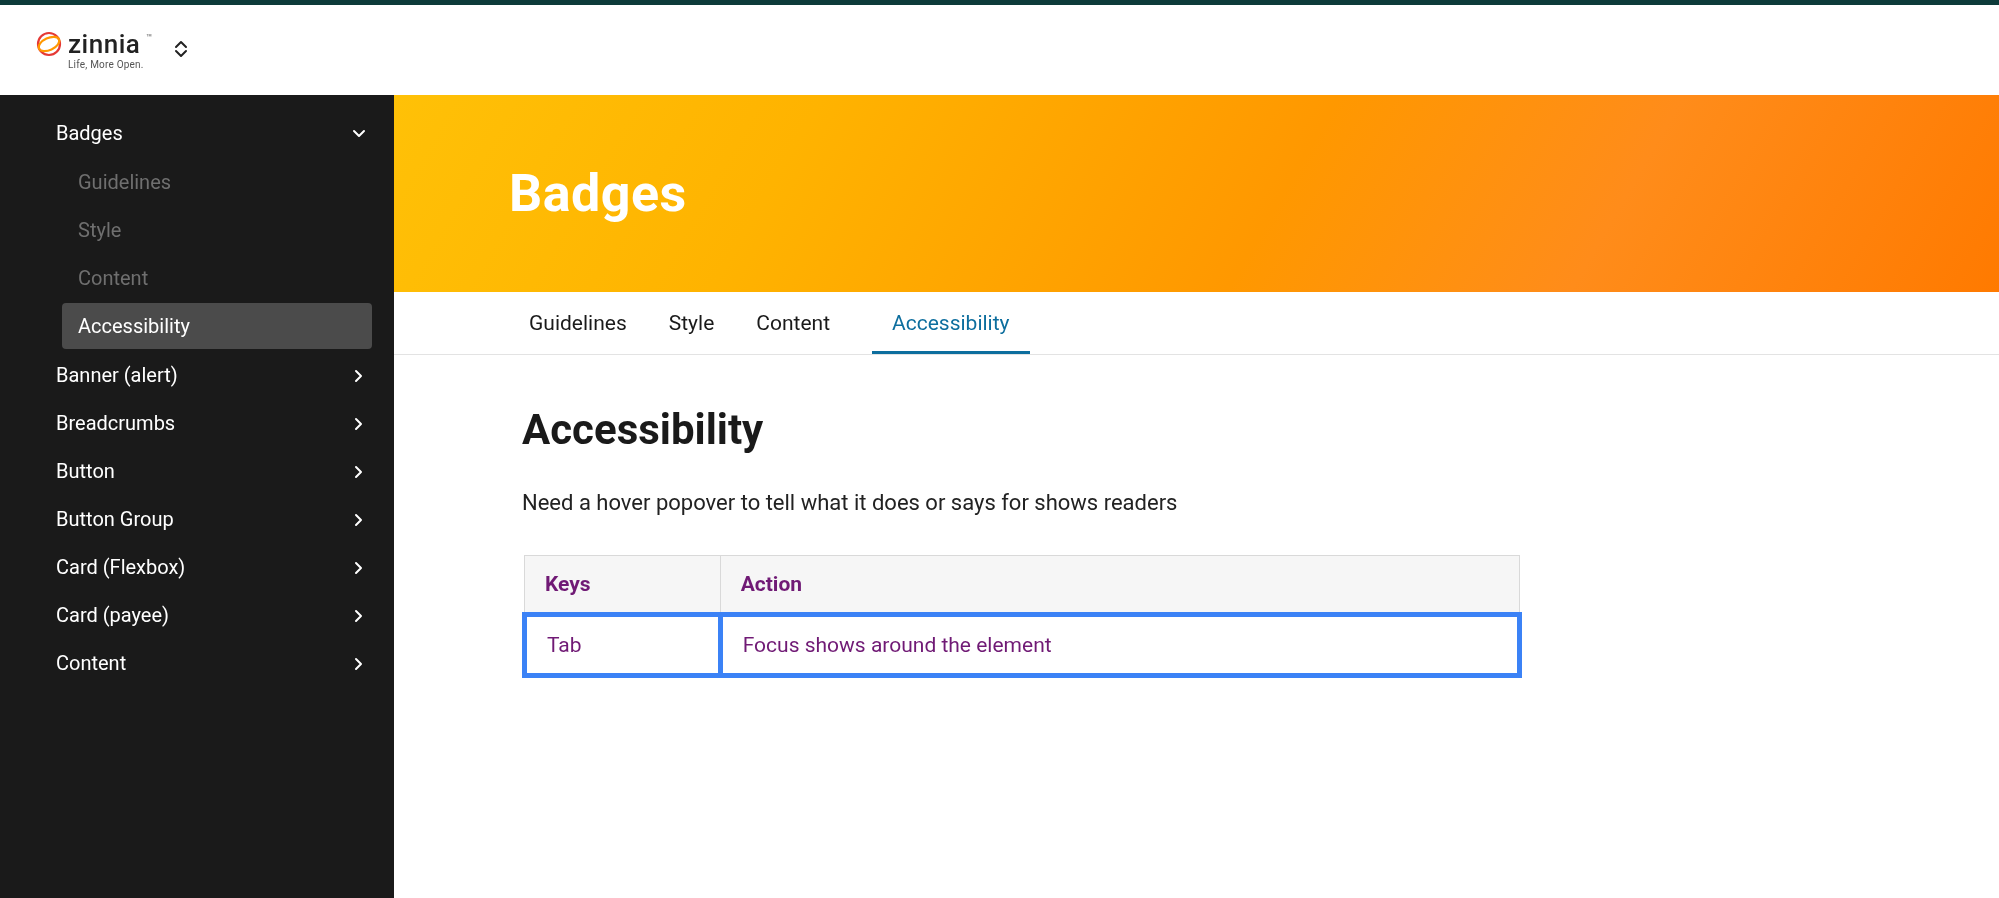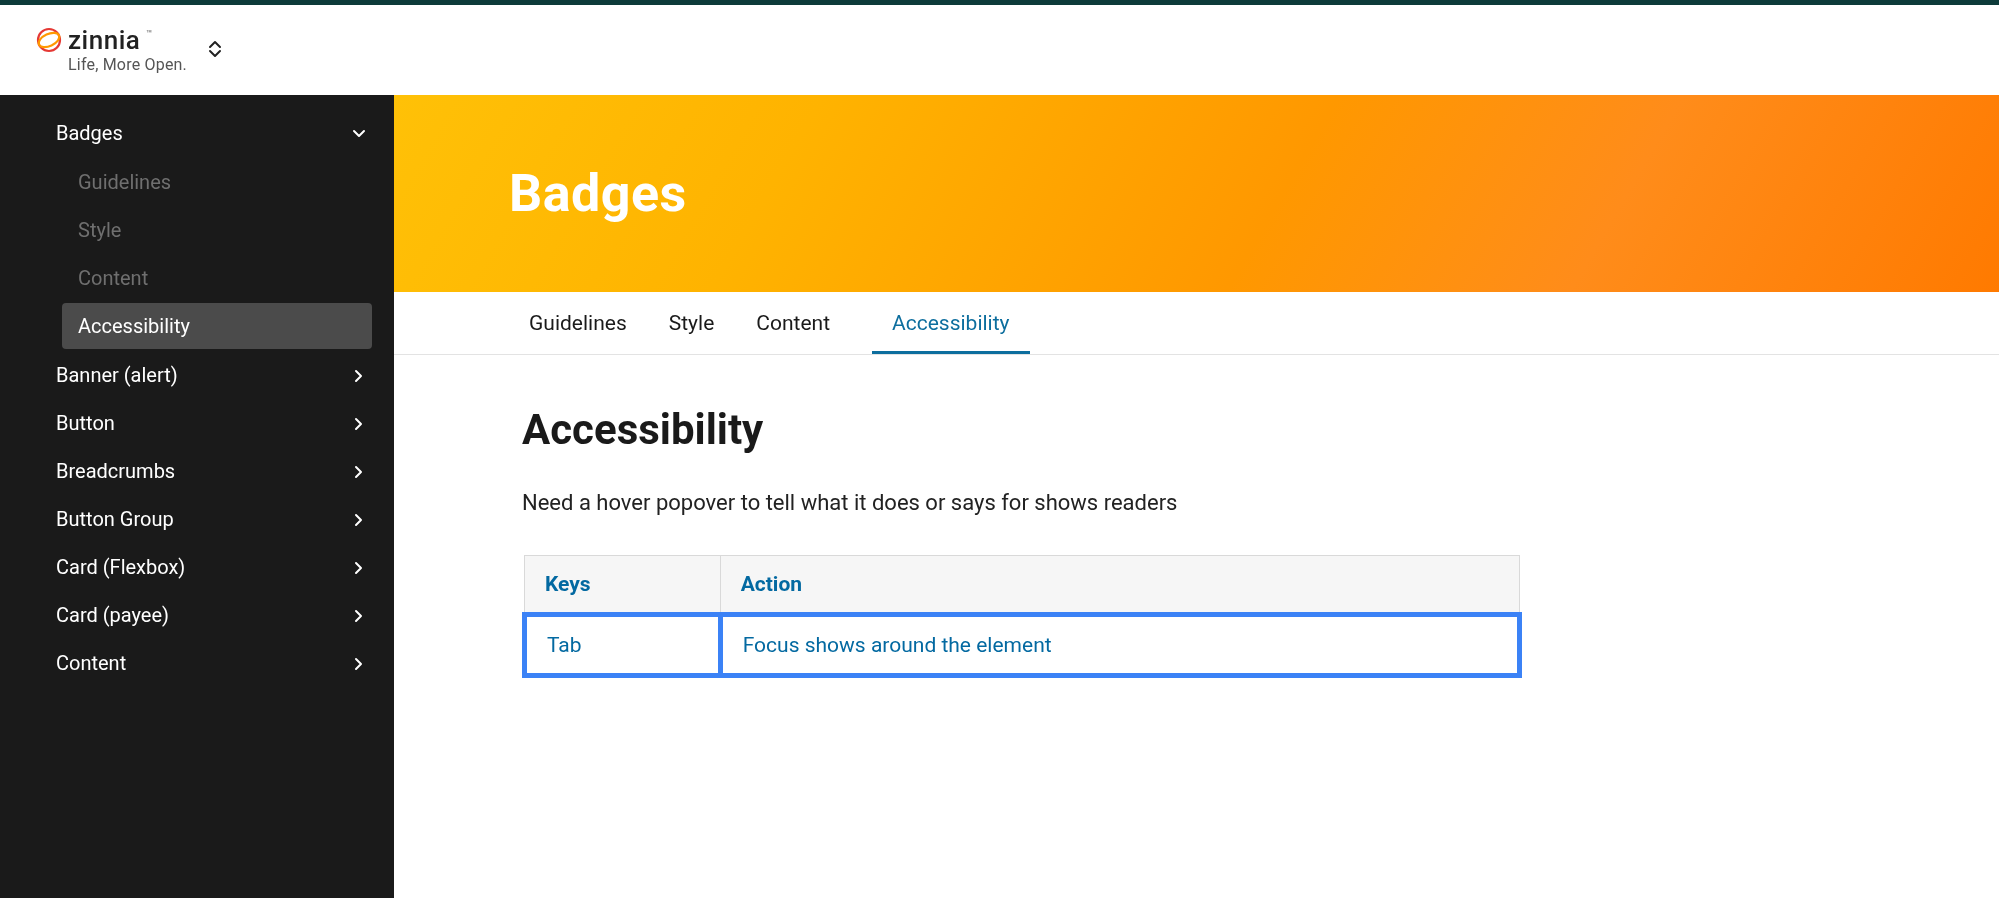--- a/index.html
+++ b/index.html
@@ -8,21 +8,21 @@
   .topstrip { height: 5px; background: #0d3b3a; width: 100%; }
   .header {
     height: 90px; background: #fff; display: flex; align-items: center;
     padding-left: 36px; gap: 12px;
   }
   .logo-block { display: flex; flex-direction: column; }
   .logo-row { display: flex; align-items: center; gap: 6px; line-height: 1; position: relative;}
   .logo-mark { width: 26px; height: 26px; position: relative; }
   .logo-text { font-size: 26px; font-weight: 500; color: #222; letter-spacing: 0.5px; }
   .logo-tm { font-size: 10px; color: #666; align-self: flex-start; margin-top:2px;}
-  .logo-tagline { font-size: 16px; color: #555; margin-top: 2px; padding-left: 32px; letter-spacing: 0.2px;}
+  .logo-tagline { font-size: 10px; color: #555; margin-top: 2px; padding-left: 32px; letter-spacing: 0.2px;}
   .switcher { width: 22px; height: 22px; position: relative; cursor: pointer; margin-left: 6px; }
 
   .body-row { flex: 1 1 auto; display: flex; min-height: 0; }
   .sidebar {
     width: 394px; background: #1a1a1a; color: #fff; overflow-y: auto;
     padding-top: 14px;
   }
   .nav-item {
     display: flex; align-items: center; justify-content: space-between;
     padding: 12px 26px 12px 56px; font-size: 20px; color: #fff; cursor: pointer;
@@ -41,21 +41,21 @@
   .tabs {
     display: flex; gap: 42px; padding-left: 135px; border-bottom: 1px solid #e3e3e3;
     align-items: flex-end; height: 63px;
   }
   .tab { font-size: 21px; color: #1a1a1a; padding: 16px 0; cursor: pointer; border-bottom: 3px solid transparent; }
   .tab.active { color: #0d6e9e; border-bottom-color: #0d6e9e; padding-left:20px; padding-right:20px;}
   .content { padding: 50px 60px 40px 128px; }
   .content h2 { font-size: 42px; font-weight: 700; color: #1a1a1a; margin-bottom: 36px; }
   .content p.desc { font-size: 22px; color: #222; margin-bottom: 40px; }
   table.keys {
-    width: 100%; border-collapse: collapse; font-size: 21px; color: #0369a1;
+    width: 100%; border-collapse: collapse; font-size: 21px; color: #701a75;
     border: 1px solid #d9d9d9; max-width: 1000px;
   }
   table.keys th {
     background: #f6f6f6; text-align: left; padding: 16px 20px; font-weight: 700;
     border: 1px solid #d9d9d9;
   }
   table.keys td {
     padding: 16px 20px; border: 5px solid #3b82f6;
   }
 </style>
@@ -103,29 +103,29 @@
 
     <div class="nav-item">
       <span>Banner (alert)</span>
       <span class="chev">
         <svg viewBox="0 0 18 18">
             <path d="M6 4 L11 9 L6 14" fill="none" stroke="#fff" stroke-width="2" stroke-linecap="round" stroke-linejoin="round"></path>
           </svg>
       </span>
     </div>
     <div class="nav-item">
-      <span>Button</span>
+      <span>Breadcrumbs</span>
       <span class="chev">
         <svg viewBox="0 0 18 18">
             <path d="M6 4 L11 9 L6 14" fill="none" stroke="#fff" stroke-width="2" stroke-linecap="round" stroke-linejoin="round"></path>
           </svg>
       </span>
     </div>
     <div class="nav-item">
-      <span>Breadcrumbs</span>
+      <span>Button</span>
       <span class="chev">
         <svg viewBox="0 0 18 18">
             <path d="M6 4 L11 9 L6 14" fill="none" stroke="#fff" stroke-width="2" stroke-linecap="round" stroke-linejoin="round"></path>
           </svg>
       </span>
     </div>
     <div class="nav-item">
       <span>Button Group</span>
       <span class="chev">
         <svg viewBox="0 0 18 18">

